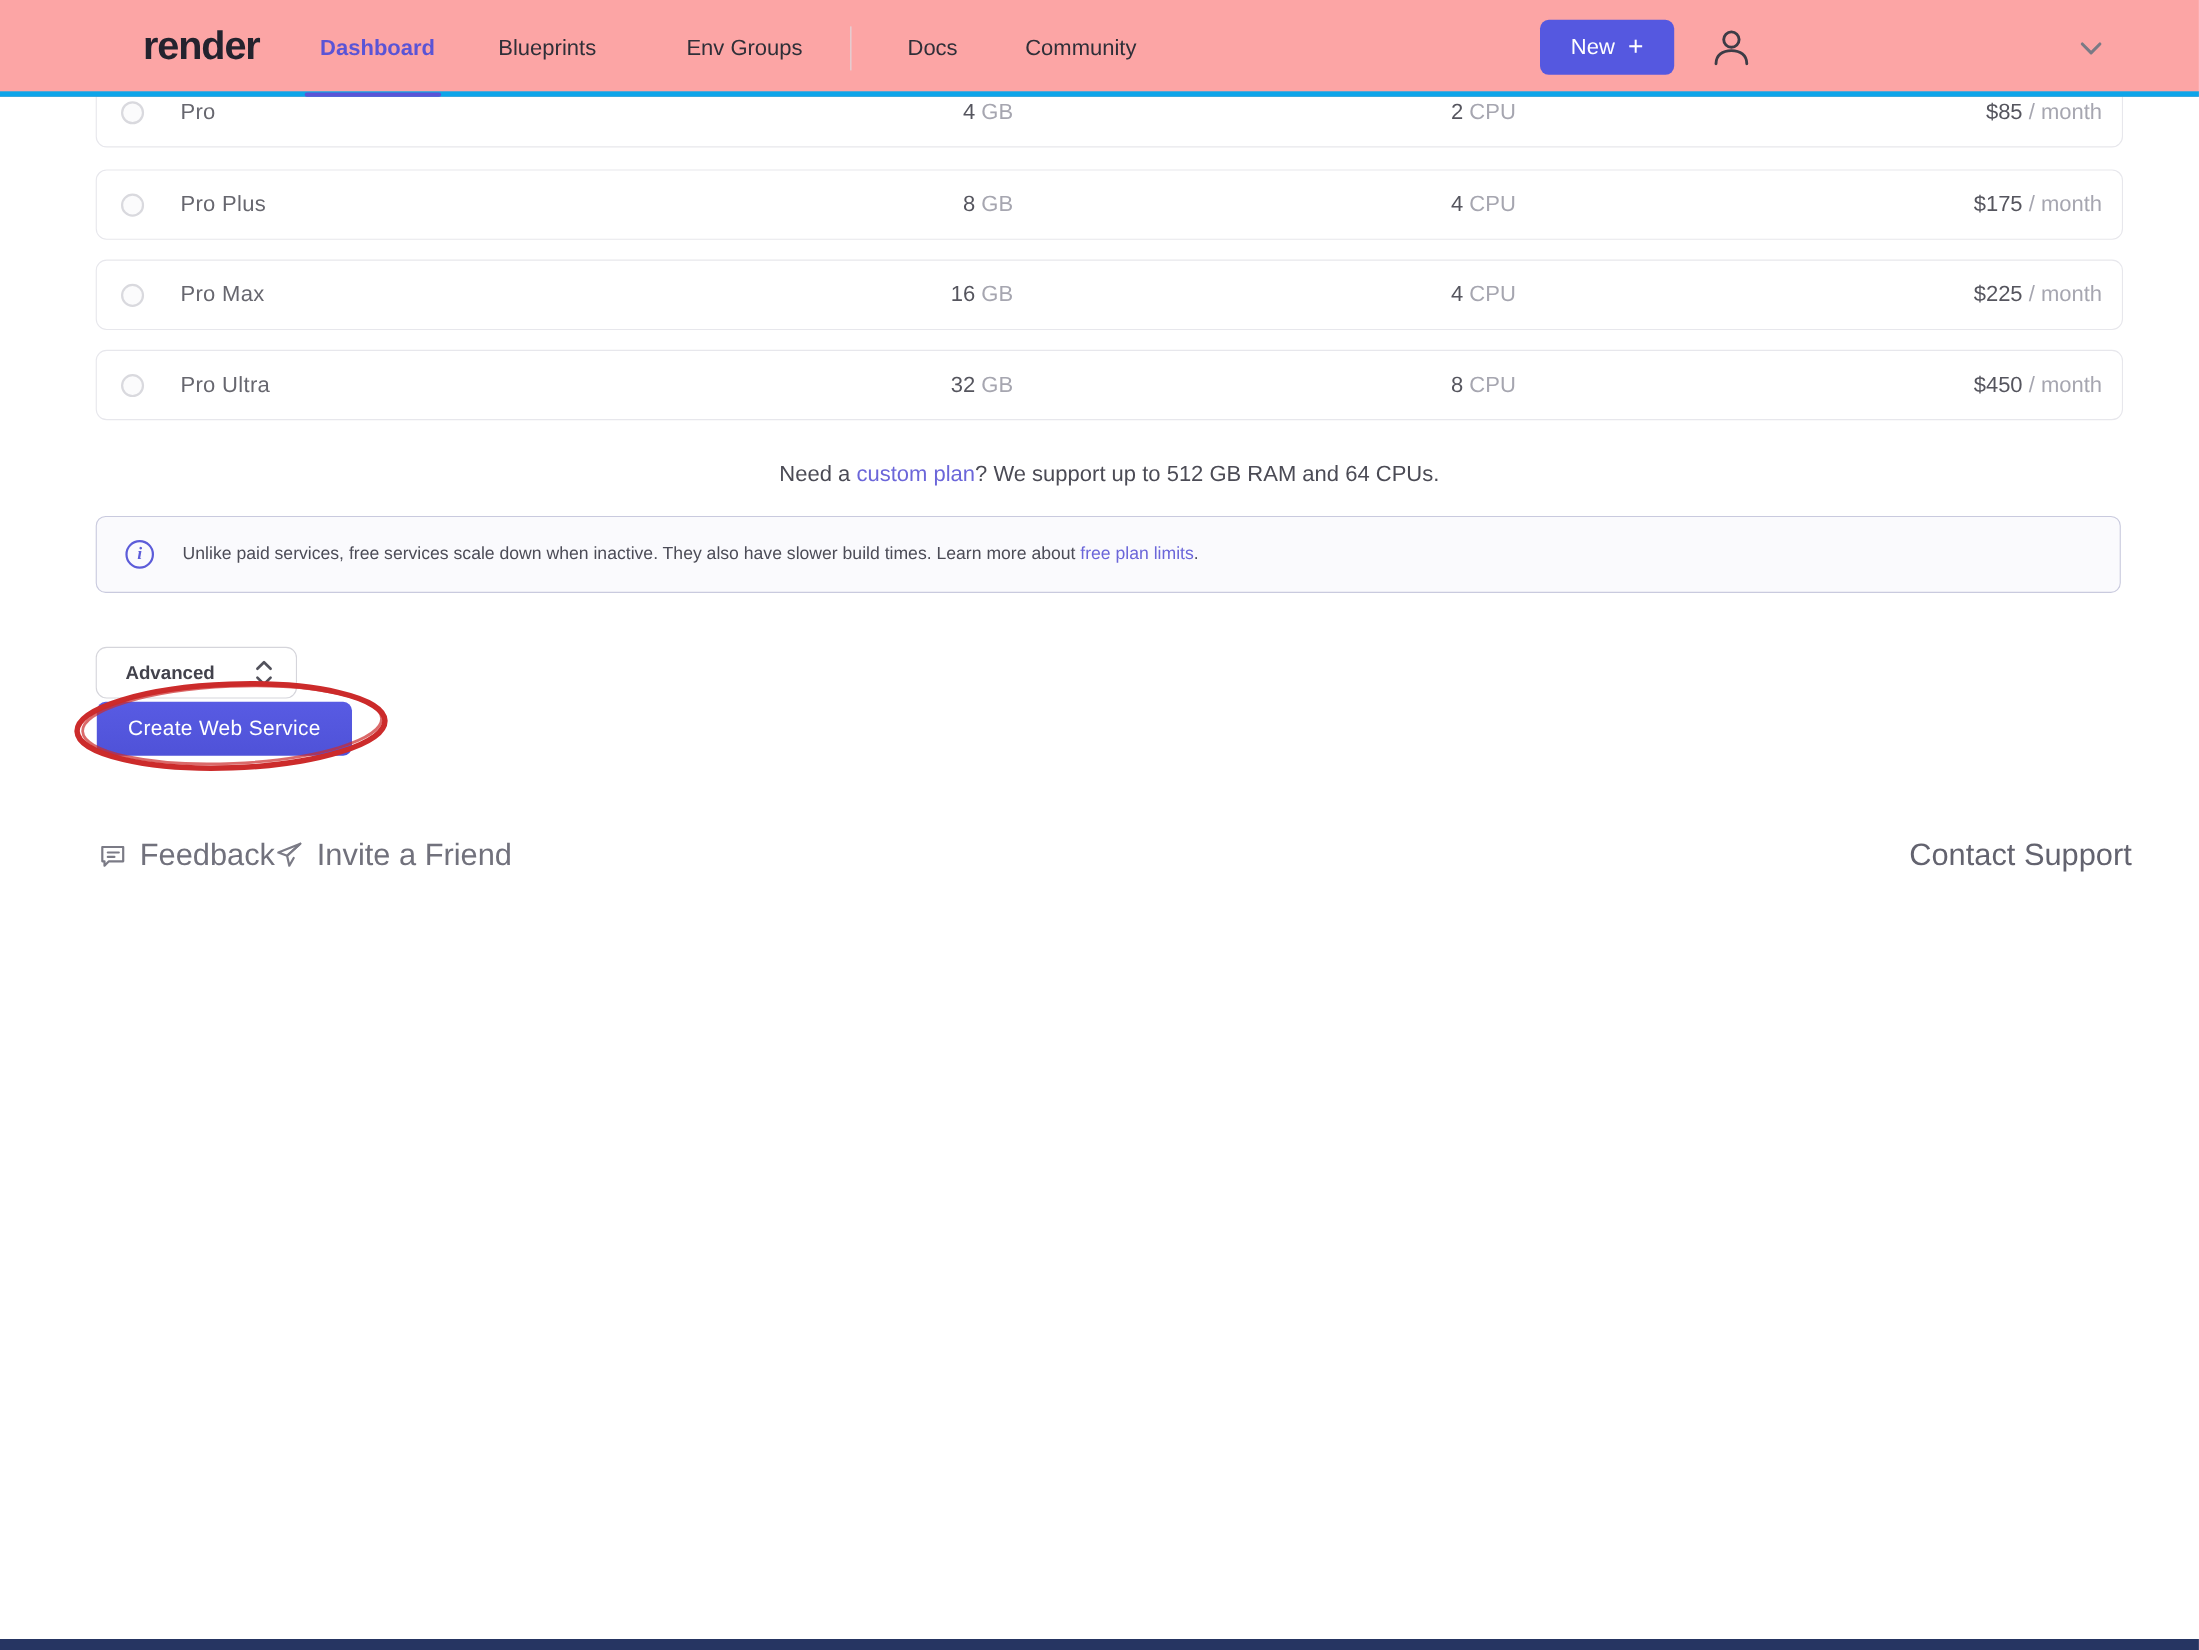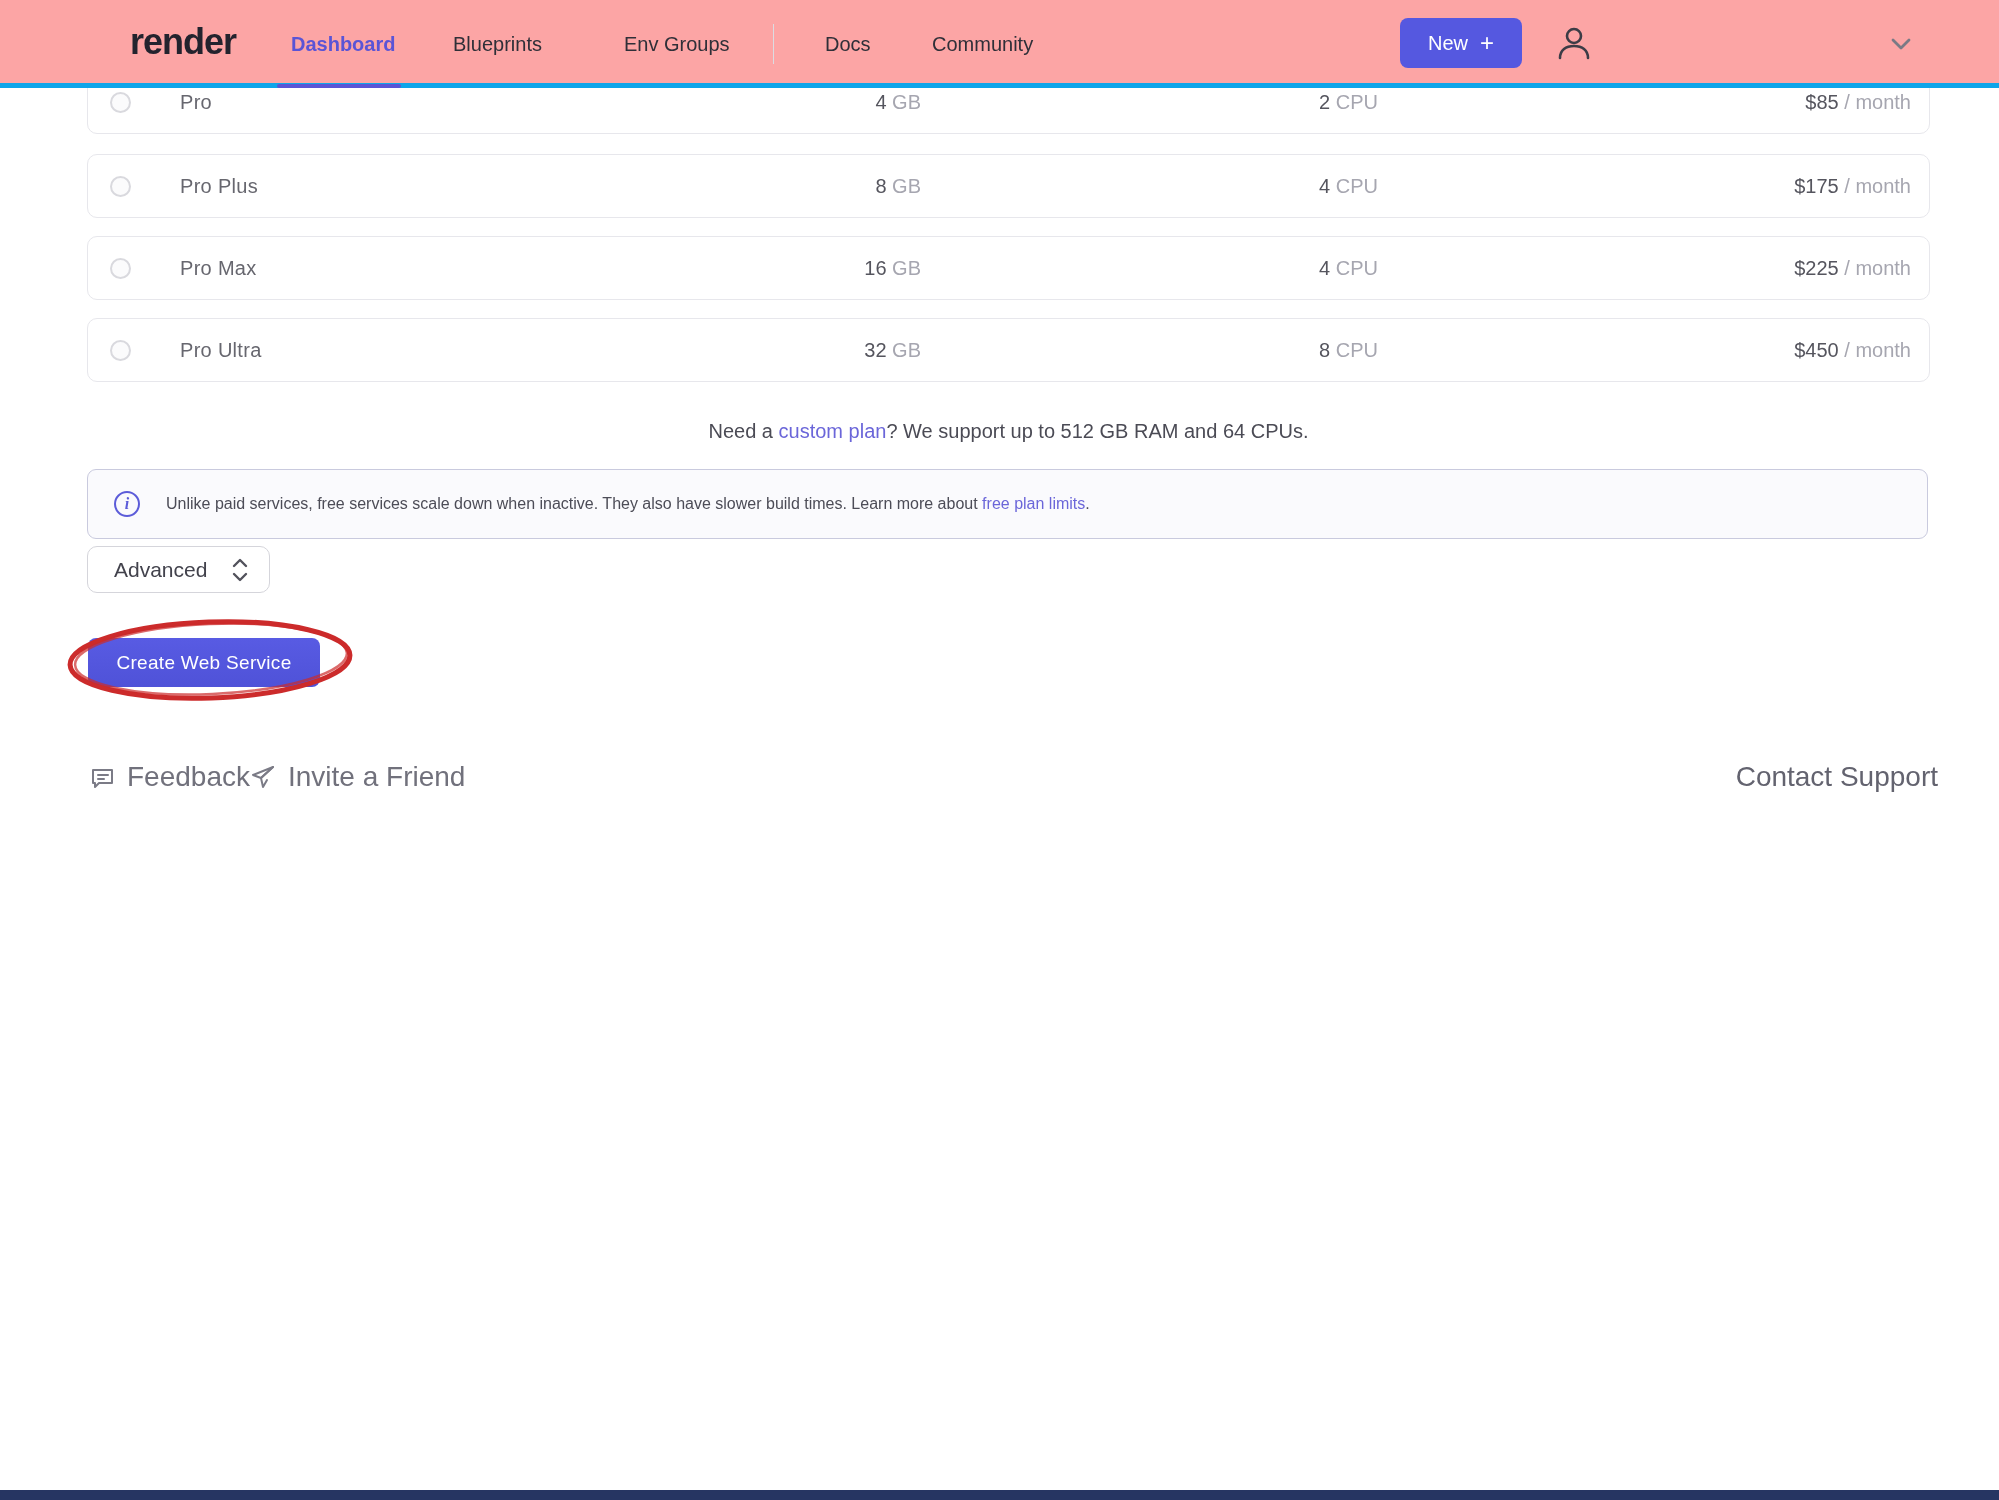--- a/index.html
+++ b/index.html
@@ -56,21 +56,21 @@
   .plan-row {
     position:absolute; left:87px; width:1843px; height:64px;
     background:#ffffff; border:1px solid #e7e7ec; border-radius:10px;
     cursor:pointer;
   }
   .plan-row .radio {
     position:absolute; left:22px; top:21px; width:21px; height:21px;
     border:2px solid #d9d9de; border-radius:50%; background:#fbfbfc;
   }
   .plan-row .plan-name {
-    position:absolute; left:92px; top:0; height:62px; line-height:62px;
+    position:absolute; left:76px; top:0; height:62px; line-height:62px;
     font-size:20px; font-weight:500; color:#67676f; letter-spacing:0.3px;
   }
   .cell { position:absolute; top:0; height:62px; line-height:62px; font-size:20px; text-align:right; }
   .cell .val { color:#55555e; font-weight:500; }
   .cell .unit { color:#a6a6b0; font-weight:400; }
   .cell-ram { left:0; width:833px; }
   .cell-cpu { left:0; width:1290px; }
   .cell-price { right:18px; }
 
   
@@ -90,23 +90,23 @@
     flex:0 0 auto; width:26px; height:26px; margin-left:26px;
     border:2px solid #5c5cd9; border-radius:50%;
     color:#5c5cd9; font-size:16px; font-weight:600;
     display:flex; align-items:center; justify-content:center;
     font-family:"Liberation Serif", serif; font-style:italic;
   }
   .banner-text { margin-left:26px; font-size:16px; color:#4c4c57; font-weight:500; }
 
   
   .advanced-btn {
-    position:absolute; left:87px; top:546px; width:183px; height:47px;
+    position:absolute; left:87px; top:588px; width:183px; height:47px;
     background:#ffffff; border:1.5px solid #d5d5db; border-radius:10px;
-    font-family:inherit; font-size:21px; color:#42424c; font-weight:400;
+    font-family:inherit; font-size:17px; color:#42424c; font-weight:700;
     cursor:pointer; display:flex; align-items:center; padding:0 20px 0 26px;
     justify-content:space-between;
   }
 
   
   .create-btn {
     position:absolute; left:88px; top:638px; width:232px; height:49px;
     background:linear-gradient(#585be3, #4f52d8); color:#ffffff;
     border:none; border-radius:8px; font-family:inherit; font-size:19px;
     font-weight:500; cursor:pointer; letter-spacing:0.3px;

